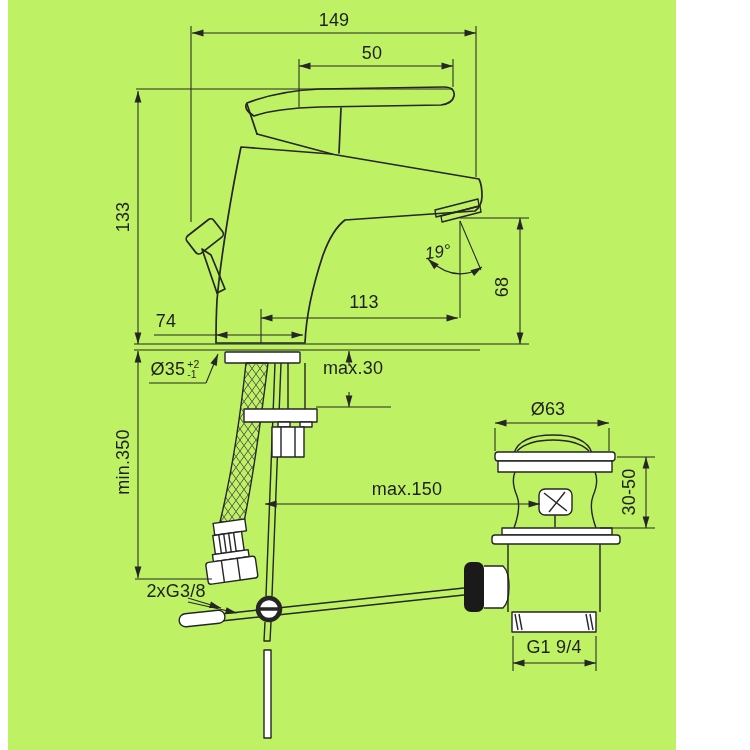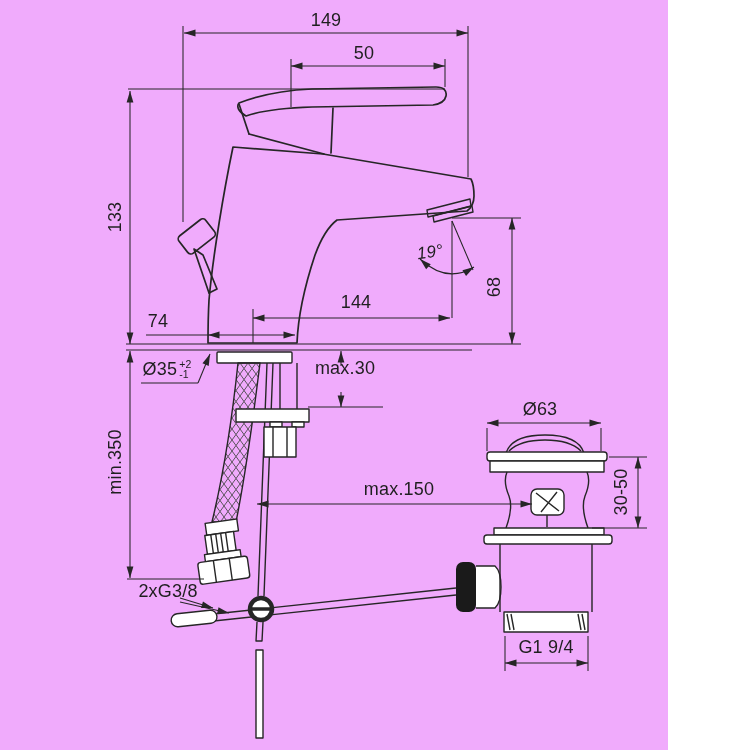--- a/index.html
+++ b/index.html
@@ -1,17 +1,17 @@
 <!DOCTYPE html>
 <html><head>
 <meta charset="utf-8">
 <style>
   html,body{margin:0;padding:0;background:#fff;}
-  .canvas{position:relative;width:668px;height:750px;background:#f0abfc;overflow:hidden;
-          font-family:"Liberation Sans",sans-serif;}
+  .canvas{position:relative;width:668px;height:750px;background:#bef264;overflow:hidden;
+          font-family:"Liberation Sans",sans-serif;margin-left:8px;}
   .canvas svg{position:absolute;left:0;top:0;}
   .lbl{position:absolute;font-size:18px;color:#1f1f1f;white-space:nowrap;
        transform:translate(-50%,-50%);line-height:1;letter-spacing:.2px;z-index:2;}
   .rot{transform:translate(-50%,-50%) rotate(-90deg);}
   .ital{font-style:italic;transform:translate(-50%,-50%) rotate(-8deg);font-size:17px;}
   .dia35{display:inline-flex;align-items:center;}
   .tol{display:inline-flex;flex-direction:column;font-size:10.5px;line-height:10px;
        margin-left:2px;font-style:normal;}
   .tol i{font-style:normal;}
   line,path,rect,circle{vector-effect:none;}
@@ -194,21 +194,21 @@
       <path d="M180,598 L213,608" marker-end="url(#ae)"></path>
       <path d="M180,602 L229,613" marker-end="url(#ae)"></path>
     </g>
   </g>
 </svg>
 
 <span class="lbl" style="left:326px;top:20px">149</span>
 <span class="lbl" style="left:364px;top:53px">50</span>
 <span class="lbl rot" style="left:115px;top:217px">133</span>
 <span class="lbl rot" style="left:115px;top:462px">min.350</span>
-<span class="lbl" style="left:356px;top:302px">144</span>
+<span class="lbl" style="left:356px;top:302px">113</span>
 <span class="lbl" style="left:158px;top:321px">74</span>
 <span class="lbl dia35" style="left:167px;top:369px">
       <span>Ø35</span>
       <span class="tol">
         <i>+2</i>
         <i>-1</i>
       </span>
     </span>
 <span class="lbl" style="left:345px;top:368px">max.30</span>
 <span class="lbl ital" style="left:430px;top:252px">19°</span>

